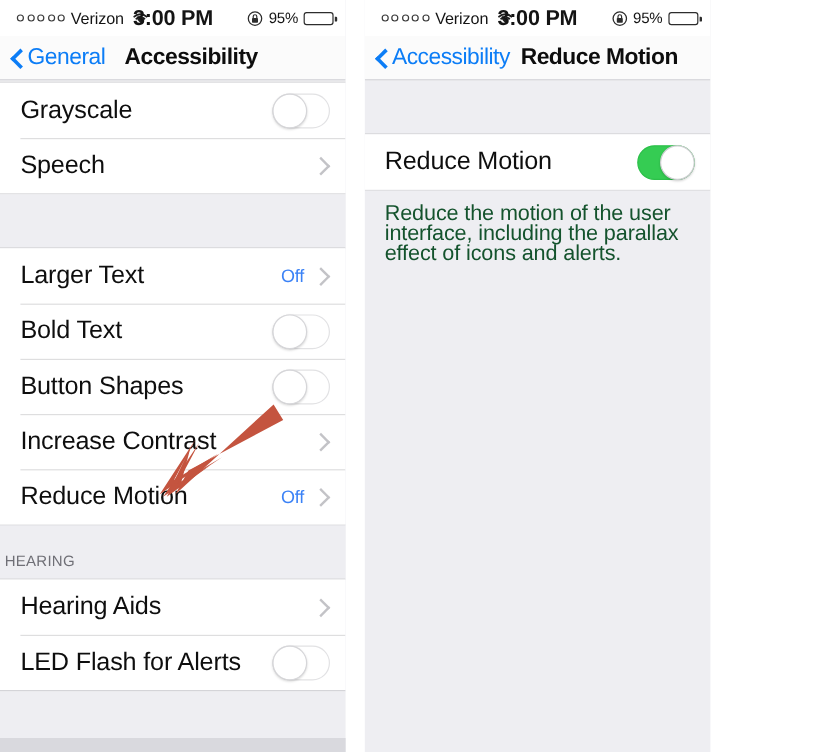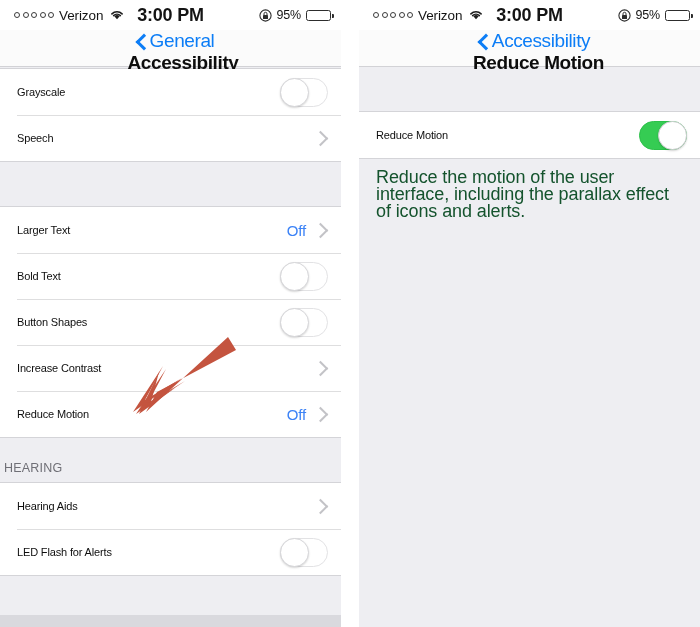--- a/index.html
+++ b/index.html
@@ -8,21 +8,21 @@
     background: #ffffff;
   }
   body {
     width: 700px;
     height: 627px;
     font-family: "Liberation Sans", sans-serif;
     overflow: hidden;
     position: relative;
   }
   .stage {
-    width: 700px;
+    width: 592px;
     height: 627px;
     display: flex;
     background: #ffffff;
     position: relative;
   }
   .panel {
     width: 341px;
     height: 627px;
     background: #eeeef2;
     overflow: hidden;
@@ -99,21 +99,20 @@
   
   .navbar {
     height: 37px;
     background: #fbfbfb;
     display: flex;
     align-items: center;
     padding-left: 9px;
     box-sizing: border-box;
     border-bottom: 1px solid #d2d2d6;
     position: relative;
-    flex-direction: column;
   }
   .back-btn {
     display: flex;
     align-items: center;
     gap: 3px;
     color: #0c7df6;
     font-size: 19px;
     letter-spacing: -0.4px;
     cursor: pointer;
   }
@@ -160,21 +159,21 @@
     cursor: pointer;
   }
   .row + .row::before {
     content: "";
     position: absolute;
     left: 17px; right: 0; top: 0;
     height: 1px;
     background: #dededf;
   }
   .row-label {
-    font-size: 11px;
+    font-size: 21px;
     color: #0e0e0e;
     letter-spacing: -0.15px;
     flex: 1;
   }
   .row-value {
     font-size: 15px;
     color: #3b82f6;
     letter-spacing: -0.2px;
     margin-right: 9px;
   }

